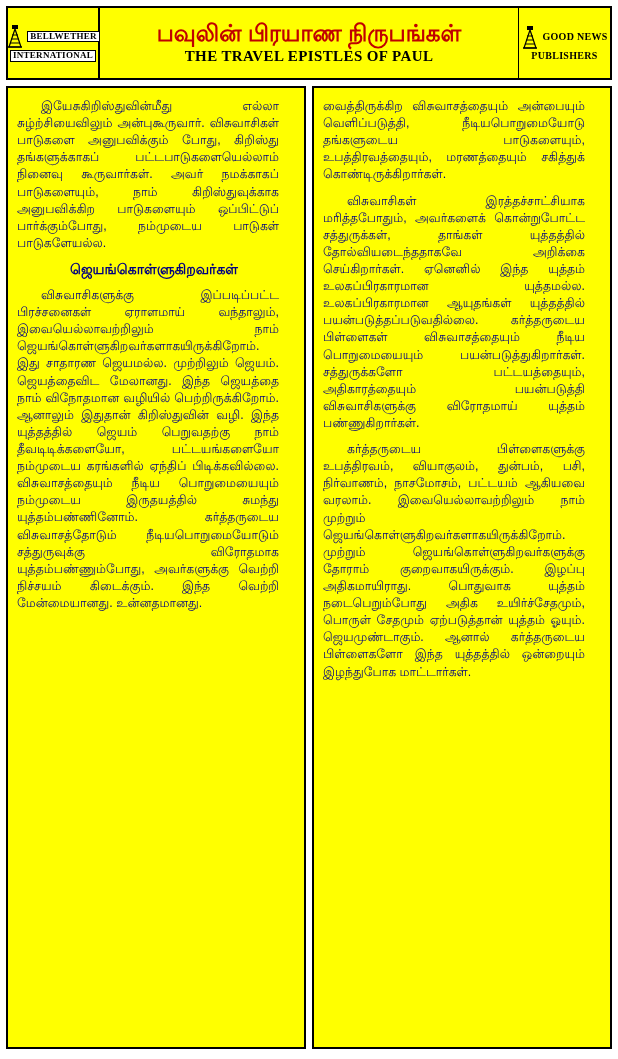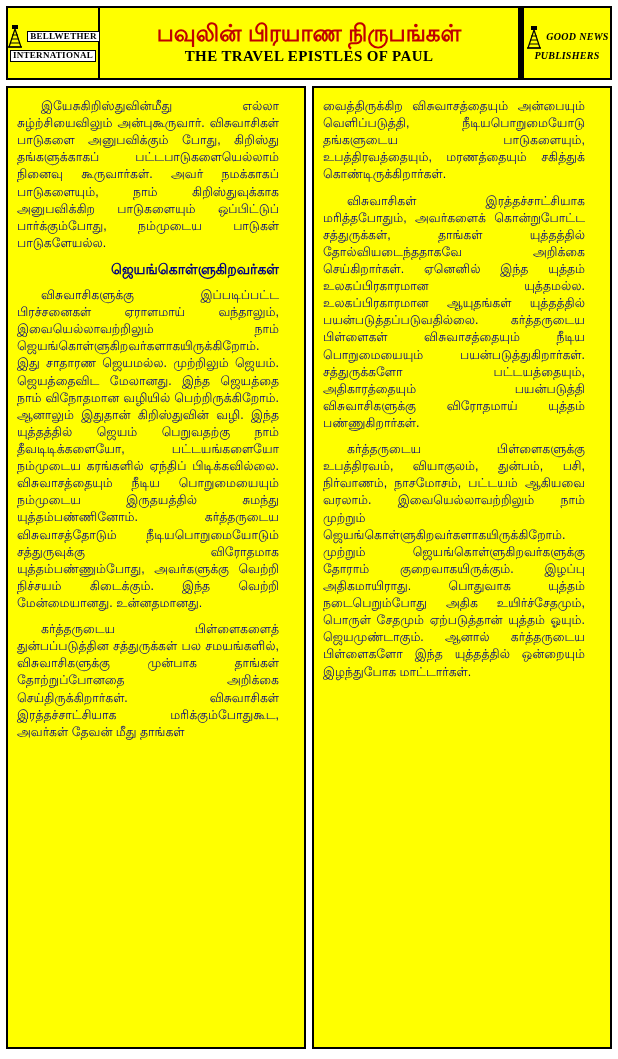--- a/index.html
+++ b/index.html
@@ -34,22 +34,21 @@
     border-right: 2px solid #000000;
     display: flex;
     align-items: center;
     justify-content: center;
     box-sizing: border-box;
     background: #ffff00;
     padding: 2px;
   }
   .logo-box.right {
     border-right: none;
-    border-left: 6px solid #000000;
-    font-style: italic;
+    border-left: 1px solid #000000;
   }
   .logo-inner {
     display: flex;
     flex-direction: column;
     align-items: center;
     justify-content: center;
     line-height: 1.05;
   }
   .logo-row {
     display: flex;
@@ -128,21 +127,21 @@
     font-family: "Liberation Sans", sans-serif;
   }
   p.para.noindent {
     text-indent: 0;
   }
   h2.subhead {
     margin: 4px 0 8px 12px;
     font-size: 14px;
     font-weight: bold;
     color: #000080;
-    text-align: right;
+    text-align: center;
     font-family: "Liberation Sans", sans-serif;
   }
   p.verse {
     margin: 0 0 9px 0;
     font-size: 12.6px;
     line-height: 1.38;
     color: #000080;
     text-align: justify;
     text-indent: 24px;
     font-weight: bold;
@@ -196,21 +195,20 @@
     </div>
 
   </div>
 
   <div class="body-area">
 
     <div class="column">
       <p class="para">இயேசுகிறிஸ்துவின்மீது எல்லா சுழ்ற்சியைவிலும் அன்புகூருவார். விசுவாசிகள் பாடுகளை அனுபவிக்கும் போது, கிறிஸ்து தங்களுக்காகப் பட்டபாடுகளையெல்லாம் நினைவு கூருவார்கள். அவர் நமக்காகப் பாடுகளையும், நாம் கிறிஸ்துவுக்காக அனுபவிக்கிற பாடுகளையும் ஒப்பிட்டுப் பார்க்கும்போது, நம்முடைய பாடுகள் பாடுகளேயல்ல.</p>
       <h2 class="subhead">ஜெயங்கொள்ளுகிறவர்கள்</h2>
       <p class="para">விசுவாசிகளுக்கு இப்படிப்பட்ட பிரச்சனைகள் ஏராளமாய் வந்தாலும், இவையெல்லாவற்றிலும் நாம் ஜெயங்கொள்ளுகிறவர்களாகயிருக்கிறோம். இது சாதாரண ஜெயமல்ல. முற்றிலும் ஜெயம். ஜெயத்தைவிட மேலானது. இந்த ஜெயத்தை நாம் விநோதமான வழியில் பெற்றிருக்கிறோம். ஆனாலும் இதுதான் கிறிஸ்துவின் வழி. இந்த யுத்தத்தில் ஜெயம் பெறுவதற்கு நாம் தீவடிடிக்களையோ, பட்டயங்களையோ நம்முடைய கரங்களில் ஏந்திப் பிடிக்கவில்லை. விசுவாசத்தையும் நீடிய பொறுமையையும் நம்முடைய இருதயத்தில் சுமந்து யுத்தம்பண்ணினோம். கர்த்தருடைய விசுவாசத்தோடும் நீடியபொறுமையோடும் சத்துருவுக்கு விரோதமாக யுத்தம்பண்ணும்போது, அவர்களுக்கு வெற்றி நிச்சயம் கிடைக்கும். இந்த வெற்றி மேன்மையானது. உன்னதமானது.</p>
-      <p class="para">கர்த்தருடைய பிள்ளைகளைத் துன்பப்படுத்தின சத்துருக்கள் பல சமயங்களில், விசுவாசிகளுக்கு முன்பாக தாங்கள் தோற்றுப்போனதை அறிக்கை செய்திருக்கிறார்கள். விசுவாசிகள் இரத்தச்சாட்சியாக மரிக்கும்போதுகூட, அவர்கள் தேவன் மீது தாங்கள்</p>
     </div>
 
     <div class="column">
       <p class="para noindent">வைத்திருக்கிற விசுவாசத்தையும் அன்பையும் வெளிப்படுத்தி, நீடியபொறுமையோடு தங்களுடைய பாடுகளையும், உபத்திரவத்தையும், மரணத்தையும் சகித்துக் கொண்டிருக்கிறார்கள்.</p>
       <p class="para">விசுவாசிகள் இரத்தச்சாட்சியாக மரித்தபோதும், அவர்களைக் கொன்றுபோட்ட சத்துருக்கள், தாங்கள் யுத்தத்தில் தோல்வியடைந்ததாகவே அறிக்கை செய்கிறார்கள். ஏனெனில் இந்த யுத்தம் உலகப்பிரகாரமான யுத்தமல்ல. உலகப்பிரகாரமான ஆயுதங்கள் யுத்தத்தில் பயன்படுத்தப்படுவதில்லை. கர்த்தருடைய பிள்ளைகள் விசுவாசத்தையும் நீடிய பொறுமையையும் பயன்படுத்துகிறார்கள். சத்துருக்களோ பட்டயத்தையும், அதிகாரத்தையும் பயன்படுத்தி விசுவாசிகளுக்கு விரோதமாய் யுத்தம் பண்ணுகிறார்கள்.</p>
       <p class="para">கர்த்தருடைய பிள்ளைகளுக்கு உபத்திரவம், வியாகுலம், துன்பம், பசி, நிர்வாணம், நாசமோசம், பட்டயம் ஆகியவை வரலாம். இவையெல்லாவற்றிலும் நாம் முற்றும் ஜெயங்கொள்ளுகிறவர்களாகயிருக்கிறோம். முற்றும் ஜெயங்கொள்ளுகிறவர்களுக்கு தோராம் குறைவாகயிருக்கும். இழப்பு அதிகமாயிராது. பொதுவாக யுத்தம் நடைபெறும்போது அதிக உயிர்ச்சேதமும், பொருள் சேதமும் ஏற்படுத்தான் யுத்தம் ஓயும். ஜெயமுண்டாகும். ஆனால் கர்த்தருடைய பிள்ளைகளோ இந்த யுத்தத்தில் ஒன்றையும் இழந்துபோக மாட்டார்கள்.</p>
     </div>
 
   </div>
 

